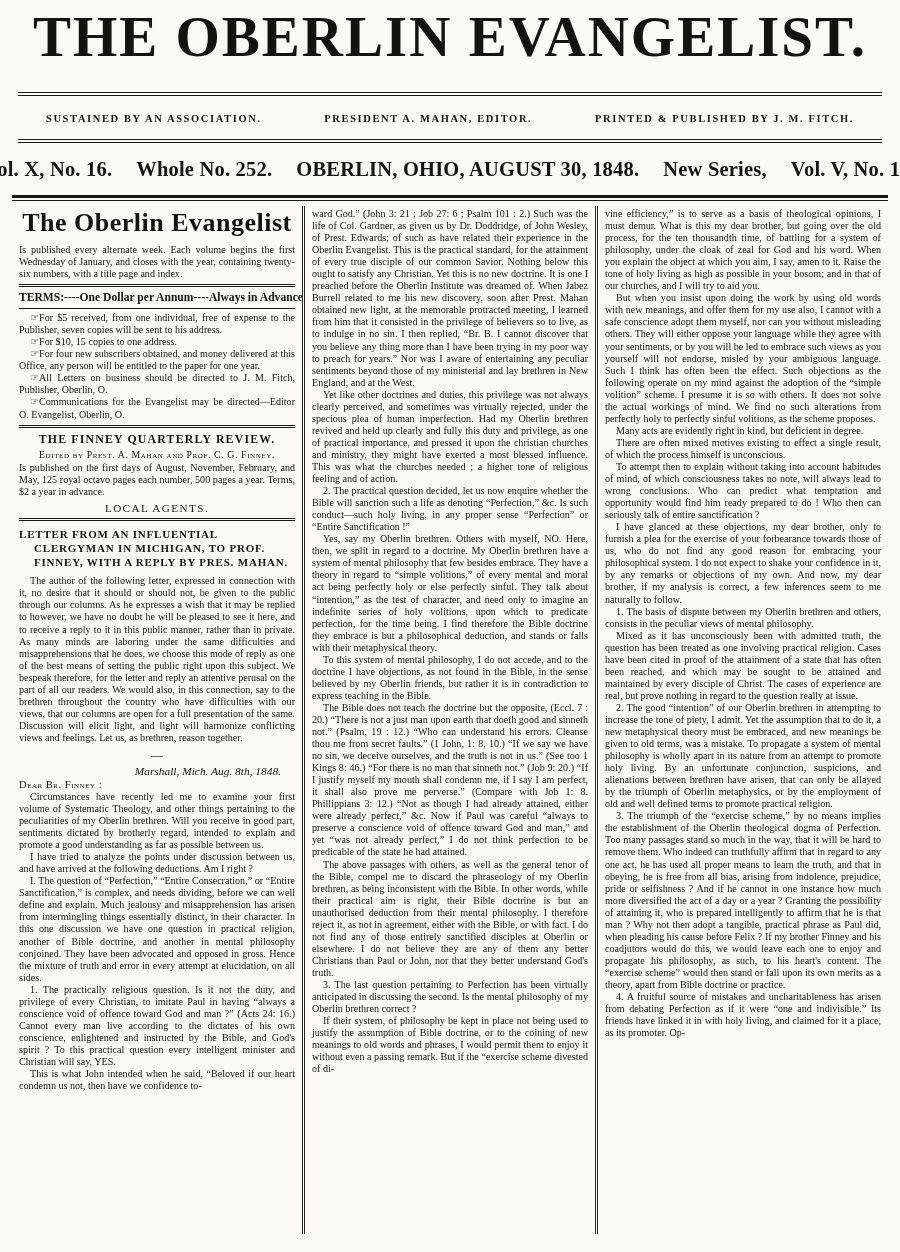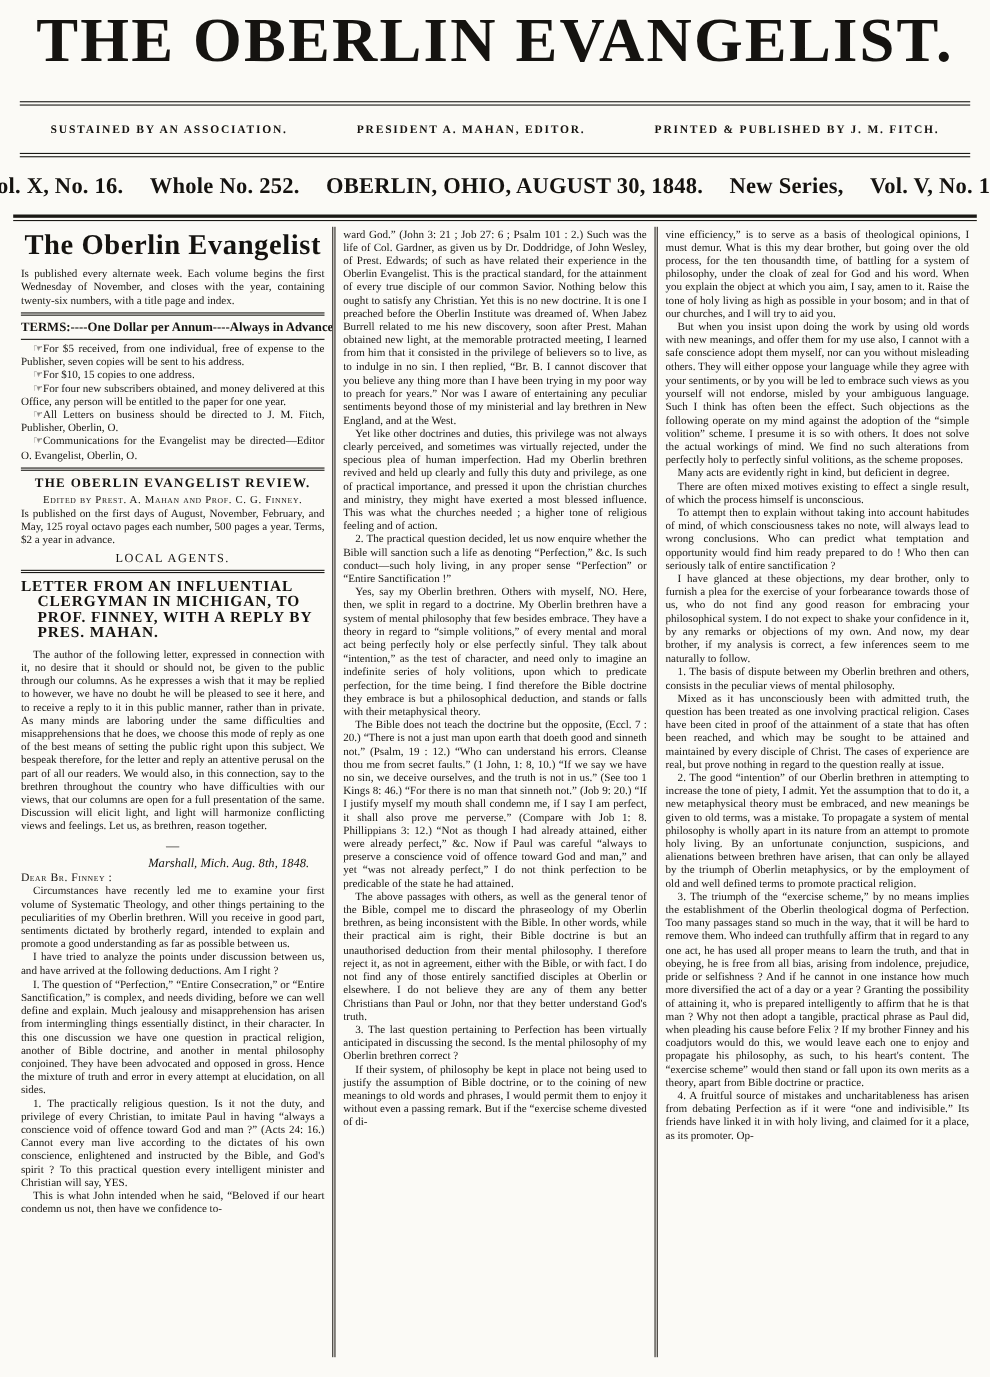--- a/index.html
+++ b/index.html
@@ -110,21 +110,21 @@
     margin-bottom: 2px;
   }
   .agents-head {
     text-align: center;
     font-size: 11.2px;
     letter-spacing: 1.4px;
     margin: 4px 0 2px 0;
   }
   .headline {
     font-weight: bold;
-    font-size: 14px;
+    font-size: 11px;
     line-height: 14.2px;
     letter-spacing: 0.8px;
     padding-left: 15px;
     text-indent: -15px;
     text-align: left;
     margin: 6px 0 6px 0;
   }
   .dash-sep { text-align: center; line-height: 14px; font-size: 12px; margin: 4px 0 2px 0; }
   .letter-dateline {
     text-align: right;
@@ -162,31 +162,31 @@
     <span>OBERLIN, OHIO, AUGUST 30, 1848.</span>
     <span>New Series,</span>
     <span>Vol. V, No. 16.</span>
   </div>
   <div class="rule-heavy"></div>
 
   <div class="cols">
 
     <div class="col">
       <div class="c1-title">The Oberlin Evangelist</div>
-      <p class="p-noindent">Is published every alternate week.  Each volume begins the first Wednesday of November, and closes with the year, containing twenty-six numbers, with a title page and index.</p>
+      <p class="p-noindent">Is published every alternate week.  Each volume begins the first Wednesday of January, and closes with the year, containing twenty-six numbers, with a title page and index.</p>
       <div class="rule-thin2"></div>
       <div class="terms">TERMS:----One Dollar per Annum----Always in Advance.</div>
       <div class="rule-thin"></div>
       <p class="notice">☞For $5 received, from one individual, free of expense to the Publisher, seven copies will be sent to his address.</p>
       <p class="notice">☞For $10, 15 copies to one address.</p>
       <p class="notice">☞For four new subscribers obtained, and money delivered at this Office, any person will be entitled to the paper for one year.</p>
       <p class="notice">☞All Letters on business should be directed to J. M. Fitch, Publisher, Oberlin, O.</p>
       <p class="notice">☞Communications for the Evangelist may be directed—Editor O. Evangelist, Oberlin, O.</p>
       <div class="rule-thin2"></div>
-      <div class="sec-head">THE OBERLIN EVANGELIST REVIEW.</div>
+      <div class="sec-head">THE FINNEY QUARTERLY REVIEW.</div>
       <div class="sec-sub">Edited by Prest. A. Mahan and Prof. C. G. Finney.</div>
       <p class="p-noindent">Is published on the first days of August, November, February, and May, 125 royal octavo pages each number, 500 pages a year.  Terms, $2 a year in advance.</p>
       <div class="agents-head">LOCAL AGENTS.</div>
       <div class="rule-thin2"></div>
       <div class="headline">LETTER FROM AN INFLUENTIAL CLERGYMAN IN MICHIGAN, TO PROF. FINNEY, WITH A REPLY BY PRES. MAHAN.</div>
       <p>The author of the following letter, expressed in connection with it, no desire that it should or should not, be given to the public through our columns.  As he expresses a wish that it may be replied to however, we have no doubt he will be pleased to see it here, and to receive a reply to it in this public manner, rather than in private.  As many minds are laboring under the same difficulties and misapprehensions that he does, we choose this mode of reply as one of the best means of setting the public right upon this subject.  We bespeak therefore, for the letter and reply an attentive perusal on the part of all our readers.  We would also, in this connection, say to the brethren throughout the country who have difficulties with our views, that our columns are open for a full presentation of the same.  Discussion will elicit light, and light will harmonize conflicting views and feelings.  Let us, as brethren, reason together.</p>
       <div class="dash-sep">—</div>
       <div class="letter-dateline">Marshall, Mich. Aug. 8th, 1848.</div>
       <div class="salutation">Dear Br. Finney :</div>
       <p>Circumstances have recently led me to examine your first volume of Systematic Theology, and other things pertaining to the peculiarities of my Oberlin brethren.  Will you receive in good part, sentiments dictated by brotherly regard, intended to explain and promote a good understanding as far as possible between us.</p>
@@ -196,20 +196,21 @@
       <p>This is what John intended when he said,  “Beloved if our heart condemn us not, then have we  confidence to-</p>
     </div>
 
     <div class="col-rule"></div>
 
     <div class="col">
       <p class="p-noindent">ward God.”  (John 3: 21 ;  Job 27: 6 ;  Psalm 101 : 2.) Such was the life of Col. Gardner, as given us by Dr. Doddridge, of John Wesley, of Prest. Edwards; of such as have related their experience in the Oberlin Evangelist.  This is the practical standard, for the attainment of every true disciple of our common Savior.  Nothing below this ought to satisfy any Christian.  Yet this is no new doctrine.  It is one I preached before the Oberlin Institute was dreamed of.  When Jabez Burrell related to me his new discovery, soon after Prest. Mahan obtained new light, at the memorable protracted meeting, I learned from him that it consisted in the privilege of believers so to live, as to indulge in no sin.  I then replied, “Br. B. I cannot discover that you believe any thing more than I have been trying in my poor way to preach for years.”  Nor was I aware of entertaining any peculiar sentiments beyond those of my ministerial and lay brethren in New England, and at the West.</p>
       <p>Yet like other doctrines and duties, this privilege was not always clearly perceived, and sometimes was virtually rejected, under the specious plea of human imperfection.  Had my Oberlin brethren revived and held up clearly and fully this duty and privilege, as one of practical importance, and pressed it upon the christian churches and ministry, they might have exerted a most blessed influence.  This was what the churches needed ; a higher tone of religious feeling and of action.</p>
       <p>2. The practical question decided, let us now enquire whether the Bible will sanction such a life as denoting “Perfection,” &amp;c.  Is such conduct—such holy living, in any proper sense “Perfection” or “Entire Sanctification !”</p>
       <p>Yes, say my Oberlin brethren.  Others with myself, NO.  Here, then, we split in regard to a doctrine.  My Oberlin brethren have a system of mental philosophy that few besides embrace.  They have a theory in regard to “simple volitions,” of every mental and moral act being perfectly holy or else perfectly sinful.  They talk about “intention,” as the test of character, and need only to imagine an indefinite series of holy volitions, upon which to predicate perfection, for the time being.  I find therefore the Bible doctrine they embrace is but a philosophical deduction, and stands or falls with their metaphysical theory.</p>
+      <p>To this system of mental philosophy, I do not accede, and to the doctrine I have objections, as not found in the Bible, in the sense believed by my Oberlin friends, but rather it is in contradiction to express teaching in the Bible.</p>
       <p>The Bible does not teach the doctrine but the opposite, (Eccl. 7 : 20.)  “There is not a just man upon earth that doeth good and sinneth not.”  (Psalm, 19 :  12.) “Who can understand his errors.  Cleanse thou me from secret faults.”  (1 John, 1: 8, 10.)  “If we say we have no sin, we deceive ourselves, and the truth is not in us.” (See too 1 Kings 8: 46.)  “For there is no man that sinneth not.”  (Job 9: 20.)  “If I justify myself my mouth shall condemn me, if I say I am perfect, it shall also prove me perverse.”  (Compare with Job 1: 8.  Phillippians 3: 12.)  “Not as though I had already attained, either were already perfect,” &amp;c.  Now if Paul was careful “always to preserve a conscience void of offence toward God and man,” and yet “was not already perfect,” I do not think perfection to be predicable of the state he had attained.</p>
       <p>The above passages with others, as well as the general tenor of the Bible, compel me to discard the phraseology of my Oberlin brethren, as being inconsistent with the Bible.  In other words, while their practical aim is right, their Bible doctrine is but an unauthorised deduction from their mental philosophy.  I therefore reject it, as not in agreement, either with the Bible, or with fact.  I do not find any of those entirely sanctified disciples at Oberlin or elsewhere.  I do not believe they are any of them any better Christians than Paul or John, nor that they better understand God's truth.</p>
       <p>3. The last question pertaining to Perfection has been virtually anticipated in discussing the second.  Is the mental philosophy of my Oberlin brethren correct ?</p>
       <p>If their system, of philosophy be kept in place not being used to justify the assumption of Bible doctrine, or to the coining of new meanings to old words and phrases, I would permit them to enjoy it without even a passing remark.  But if the “exercise scheme divested of di-</p>
     </div>
 
     <div class="col-rule"></div>
 
     <div class="col">
       <p class="p-noindent">vine efficiency,” is to serve as a basis of theological opinions, I must demur.  What is this my dear brother, but going over the old process, for the ten thousandth time, of battling for a system of philosophy, under the cloak of zeal for God and his word.  When you explain the object at which you aim, I say, amen to it.  Raise the tone of holy living as high as possible in your bosom; and in that of our churches, and I will try to aid you.</p>

